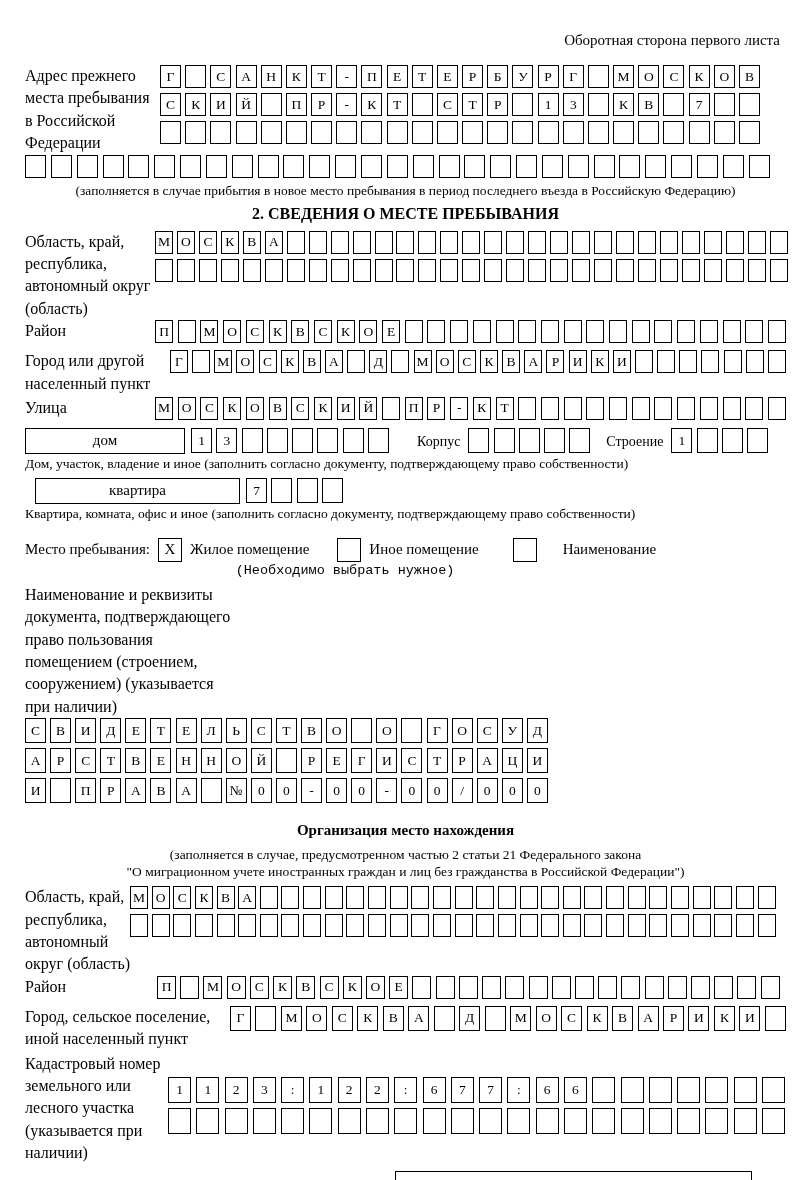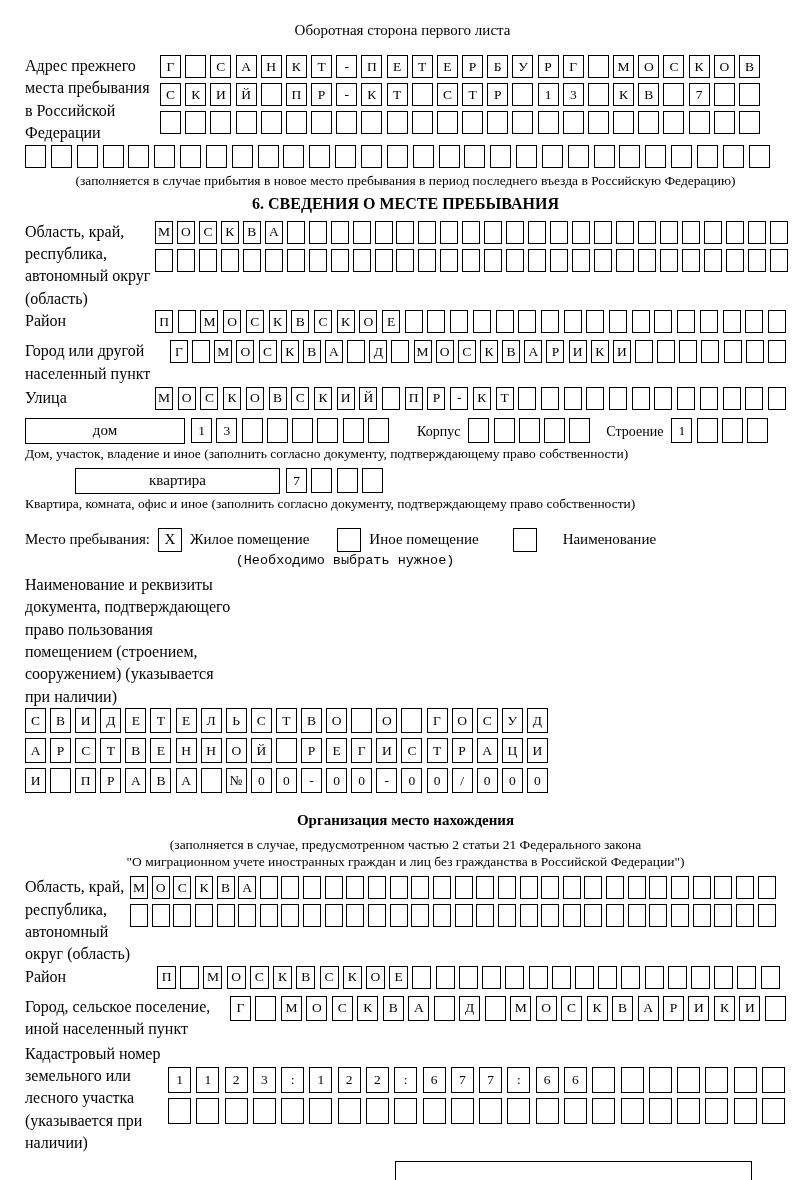--- a/index.html
+++ b/index.html
@@ -2,21 +2,21 @@
 <html><head>
 <meta charset="utf-8">
 <style>
   html,body{margin:0;padding:0;background:#fff;}
   .page{
     width:800px;height:1180px;box-sizing:border-box;
     padding:8px 14px 0 25px;background:#fff;color:#000;
     font-family:"Liberation Serif","DejaVu Serif",serif;
     overflow:hidden;position:relative;
   }
-  .hdr{ text-align:center; font-size:15px; margin:14px 6px 16px 0; }
+  .hdr{ text-align:right; font-size:15px; margin:24px 6px 16px 0; }
   .row{ display:flex; align-items:flex-start; }
   .lbl{ font-size:16px; line-height:1.4; flex-shrink:0; }
   .w135{width:135px}.w130{width:130px}.w145{width:145px}.w210{width:215px}
   .w105{width:105px}.w132{width:132px}.w200{width:205px}.w138{width:143px}
   .stack{ display:flex; flex-direction:column; }
   .cellrow{ display:flex; justify-content:space-between; margin-bottom:5px; }
   .cell{
     border:1.6px solid #000; height:23px; box-sizing:border-box;
     display:flex; align-items:center; justify-content:center;
     font-size:13.5px;
@@ -169,21 +169,21 @@
       <span class="cell"></span>
       <span class="cell"></span>
       <span class="cell"></span>
       <span class="cell"></span>
       <span class="cell"></span>
       <span class="cell"></span>
       <span class="cell"></span>
     </div>
   <div class="cap">(заполняется в случае прибытия в новое место пребывания в период последнего въезда в Российскую Федерацию)</div>
 
-  <div class="sect-title">6. СВЕДЕНИЯ О МЕСТЕ ПРЕБЫВАНИЯ</div>
+  <div class="sect-title">2. СВЕДЕНИЯ О МЕСТЕ ПРЕБЫВАНИЯ</div>
 
   <div class="row">
     <div class="lbl w130">Область, край, республика, автономный округ (область)</div>
     <div class="stack">
       <div class="cellrow gs2">
           <span class="cell">М</span>
           <span class="cell">О</span>
           <span class="cell">С</span>
           <span class="cell">К</span>
           <span class="cell">В</span>
@@ -372,21 +372,21 @@
     <div class="cellrow gh4" style="margin:0;">
         <span class="cell">1</span>
         <span class="cell"></span>
         <span class="cell"></span>
         <span class="cell"></span>
       </div>
   </div>
   <div class="cap-left">Дом, участок, владение и иное (заполнить согласно документу, подтверждающему право собственности)</div>
 
   <div class="row" style="align-items:center;margin:0 0 2px 10px;">
-    <div class="bigbox" style="width:205px;margin-left:40px;">квартира</div>
+    <div class="bigbox" style="width:205px;">квартира</div>
     <div class="cellrow gh4" style="margin:0 0 0 6px;">
         <span class="cell">7</span>
         <span class="cell"></span>
         <span class="cell"></span>
         <span class="cell"></span>
       </div>
   </div>
   <div class="cap-left">Квартира, комната, офис и иное (заполнить согласно документу, подтверждающему право собственности)</div>
 
   <div class="stay">

